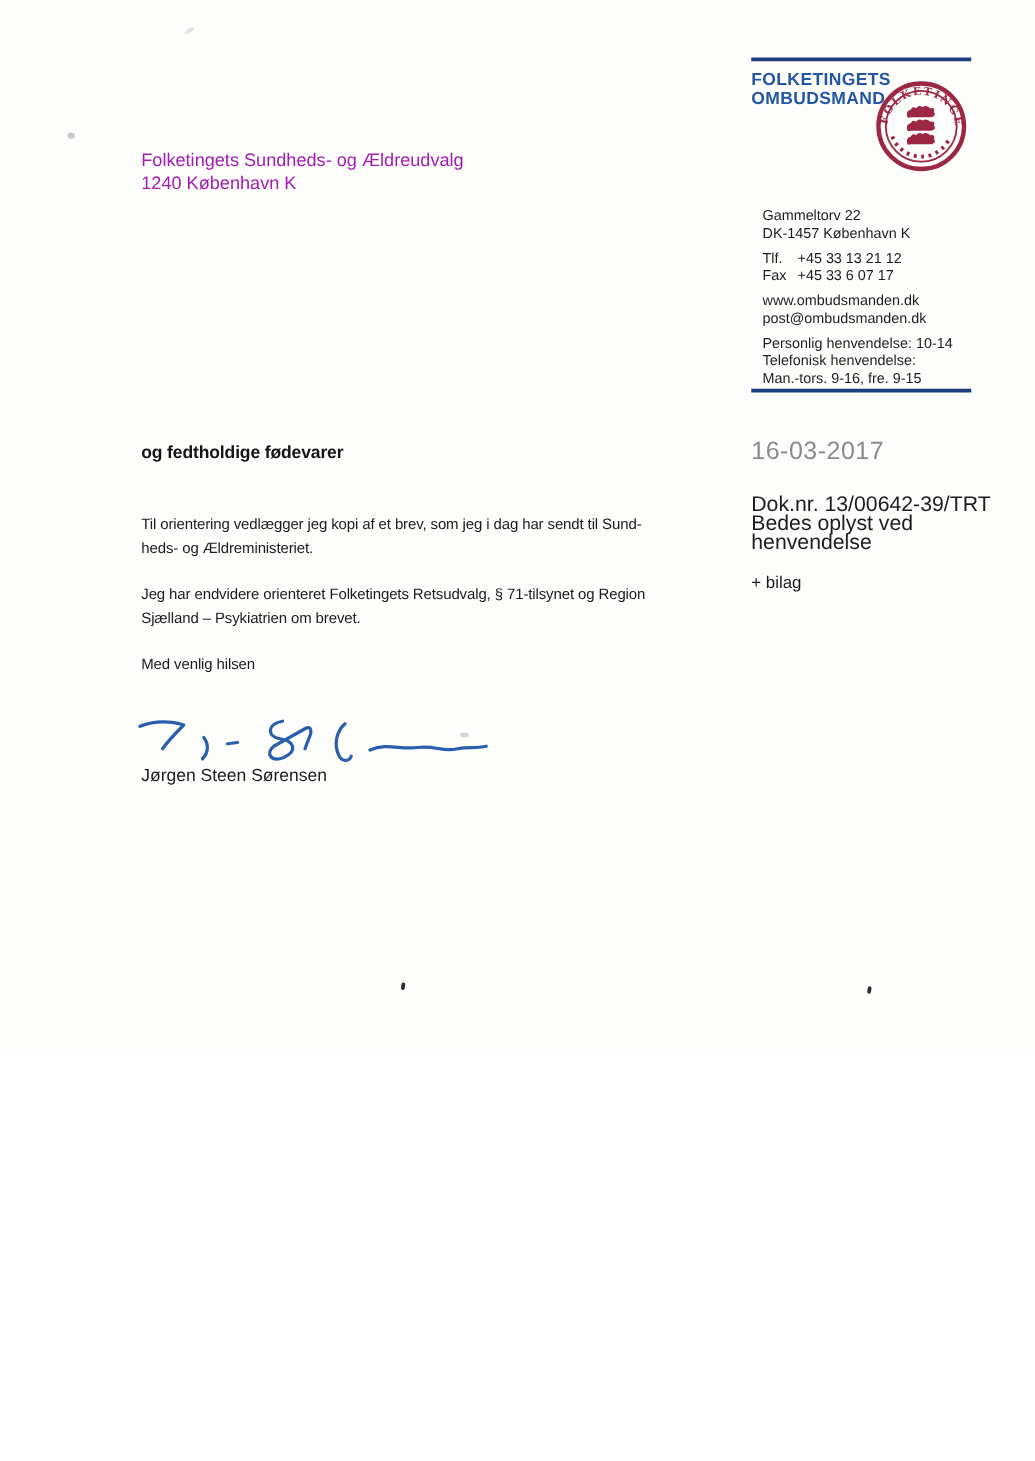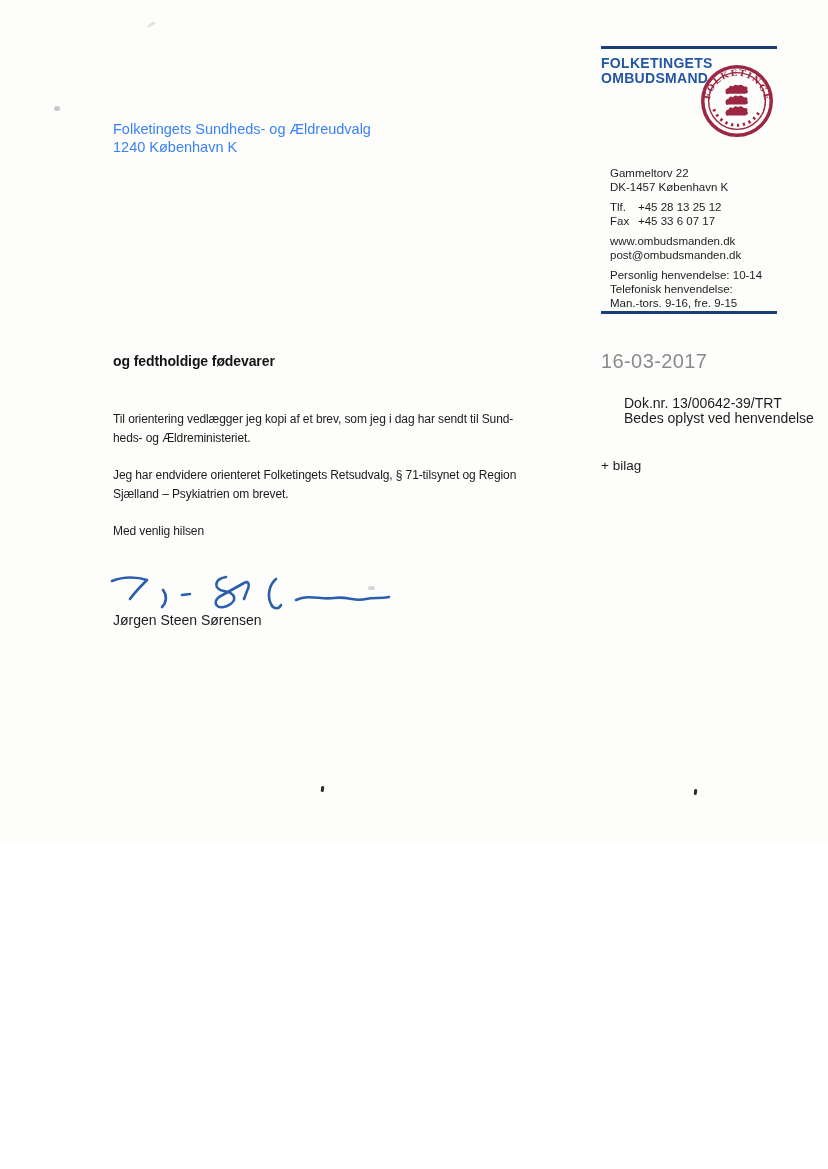--- a/index.html
+++ b/index.html
@@ -16,27 +16,27 @@
     font-family:"Liberation Sans",sans-serif;color:var(--ink);overflow:hidden;
   }
   .rule{position:absolute;left:601px;width:176px;height:3px;background:var(--rule-navy);}
   .rule-top{top:46px;}
   .rule-mid{top:311px;}
   .org{
     position:absolute;left:601px;top:56px;color:var(--brand-blue);
     font-weight:bold;font-size:14px;line-height:14.5px;letter-spacing:.3px;
   }
   .seal{position:absolute;left:700px;top:64px;width:74px;height:74px;}
-  .recipient{position:absolute;left:113px;top:121px;font-size:14.5px;line-height:17.5px;color:#3b82f6;}
+  .recipient{position:absolute;left:113px;top:121px;font-size:14.5px;line-height:17.5px;color:#a21caf;}
   .contact{position:absolute;left:610px;top:166px;font-size:11.5px;line-height:14px;color:#1d1d1d;}
   .contact .group{margin-bottom:6px;}
   .phone-row{display:flex;}
   .phone-row .plabel{width:28px;}
   .date{position:absolute;left:601px;top:350px;font-size:20px;color:var(--date-gray);letter-spacing:.4px;}
-  .docmeta{position:absolute;left:601px;top:396px;font-size:14px;line-height:15px;color:#1d1d1d;margin-left:23px;}
+  .docmeta{position:absolute;left:601px;top:396px;font-size:17px;line-height:15px;color:#1d1d1d;}
   .bilag{position:absolute;left:601px;top:458px;font-size:13.5px;color:#1b1b1b;}
   .textblock{position:absolute;left:113px;font-size:12px;line-height:19px;
     white-space:nowrap;letter-spacing:-.1px;color:#1b1b1b;}
   .subject{top:352px;font-weight:bold;font-size:14px;line-height:19.5px;color:#141414;}
   .para1{top:410px;}
   .para2{top:466px;}
   .closing{top:522px;}
   .sig{position:absolute;left:108px;top:566px;width:292px;height:54px;}
   .signer{position:absolute;left:113px;top:612px;font-size:14px;color:#1b1b1b;}
   .speck{position:absolute;width:3px;height:6px;background:#2c2c2c;border-radius:1.5px;transform:rotate(8deg);}
@@ -85,21 +85,21 @@
   </div>
 
   <div class="contact">
     <div class="group">
       <div>Gammeltorv 22</div>
       <div>DK-1457 København K</div>
     </div>
     <div class="group">
       <div class="phone-row">
         <span class="plabel">Tlf.</span>
-        <span>+45 28 13 25 12</span>
+        <span>+45 33 13 21 12</span>
       </div>
       <div class="phone-row">
         <span class="plabel">Fax</span>
         <span>+45 33 6 07 17</span>
       </div>
     </div>
     <div class="group">
       <div>www.ombudsmanden.dk</div>
       <div>post@ombudsmanden.dk</div>
     </div>

